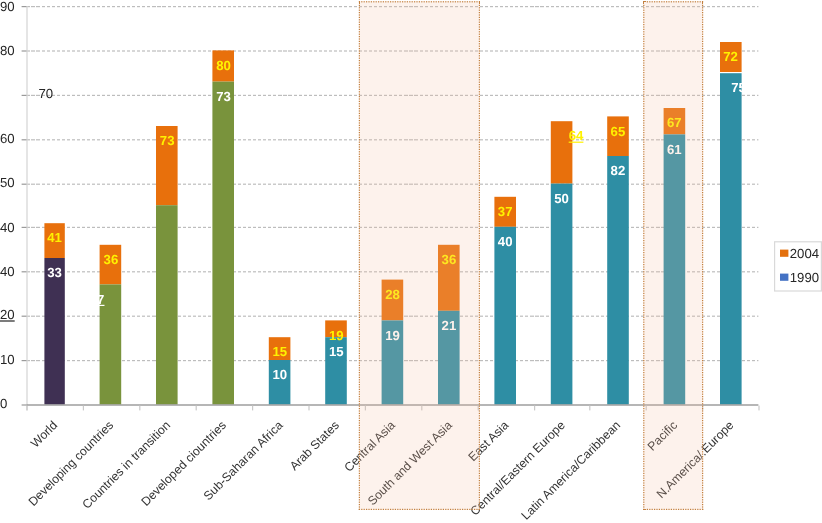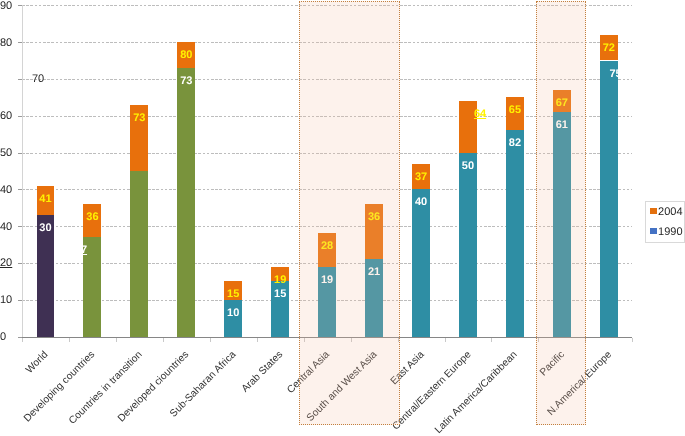--- a/index.html
+++ b/index.html
@@ -44,21 +44,21 @@
       <div class="gridline" style="left: 22px; top: 78.9044px; width: 610.3px;"></div>
       <div class="gridline" style="left: 22px; top: 115.707px; width: 610.3px;"></div>
       <div class="gridline" style="left: 22px; top: 152.509px; width: 610.3px;"></div>
       <div class="gridline" style="left: 22px; top: 189.311px; width: 610.3px;"></div>
       <div class="gridline" style="left: 22px; top: 226.113px; width: 610.3px;"></div>
       <div class="gridline" style="left: 22px; top: 262.916px; width: 610.3px;"></div>
       <div class="gridline" style="left: 22px; top: 299.718px; width: 610.3px;"></div>
       <div class="bar" style="left: 36.5231px; top: 185.631px; width: 17.9px; height: 29.4418px; background: rgb(232, 112, 12);"></div>
       <div class="bar" style="left: 36.5231px; top: 215.073px; width: 17.9px; height: 121.447px; background: rgb(63, 48, 83);"></div>
       <div class="dlabel" style="left: 36.5231px; top: 193.631px; width: 17.9px; color: rgb(255, 242, 0);">41</div>
-      <div class="dlabel" style="left: 36.5231px; top: 223.073px; width: 17.9px; color: rgb(255, 255, 255);">30</div>
+      <div class="dlabel" style="left: 36.5231px; top: 223.073px; width: 17.9px; color: rgb(255, 255, 255);">33</div>
       <div class="bar" style="left: 83.4692px; top: 204.032px; width: 17.9px; height: 33.122px; background: rgb(232, 112, 12);"></div>
       <div class="bar" style="left: 83.4692px; top: 237.154px; width: 17.9px; height: 99.366px; background: rgb(121, 147, 60);"></div>
       <div class="dlabel" style="left: 83.4692px; top: 212.032px; width: 17.9px; color: rgb(255, 242, 0);">36</div>
       <div class="dlabel" style="left: 72px; top: 245.154px; width: 17.9px; color: rgb(255, 255, 255); text-decoration: underline;">27</div>
       <div class="bar" style="left: 130.415px; top: 104.666px; width: 17.9px; height: 66.244px; background: rgb(232, 112, 12);"></div>
       <div class="bar" style="left: 130.415px; top: 170.91px; width: 17.9px; height: 165.61px; background: rgb(121, 147, 60);"></div>
       <div class="dlabel" style="left: 130.415px; top: 112.666px; width: 17.9px; color: rgb(255, 242, 0);">73</div>
       <div class="dlabel" style="left: 130.415px; top: 178.91px; width: 17.9px; color: rgb(255, 255, 255); padding-left: 48px;">45</div>
       <div class="bar" style="left: 177.362px; top: 42.1022px; width: 17.9px; height: 25.7616px; background: rgb(232, 112, 12);"></div>
       <div class="bar" style="left: 177.362px; top: 67.8638px; width: 17.9px; height: 268.656px; background: rgb(121, 147, 60);"></div>

